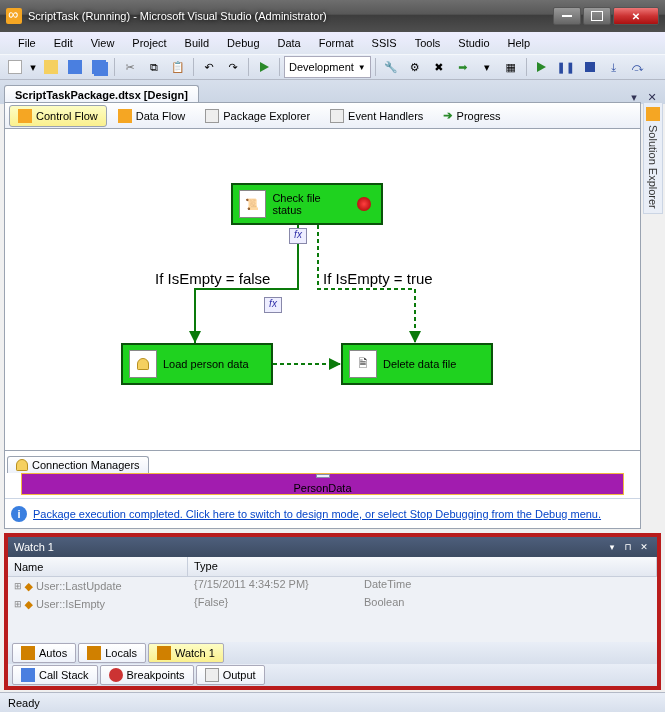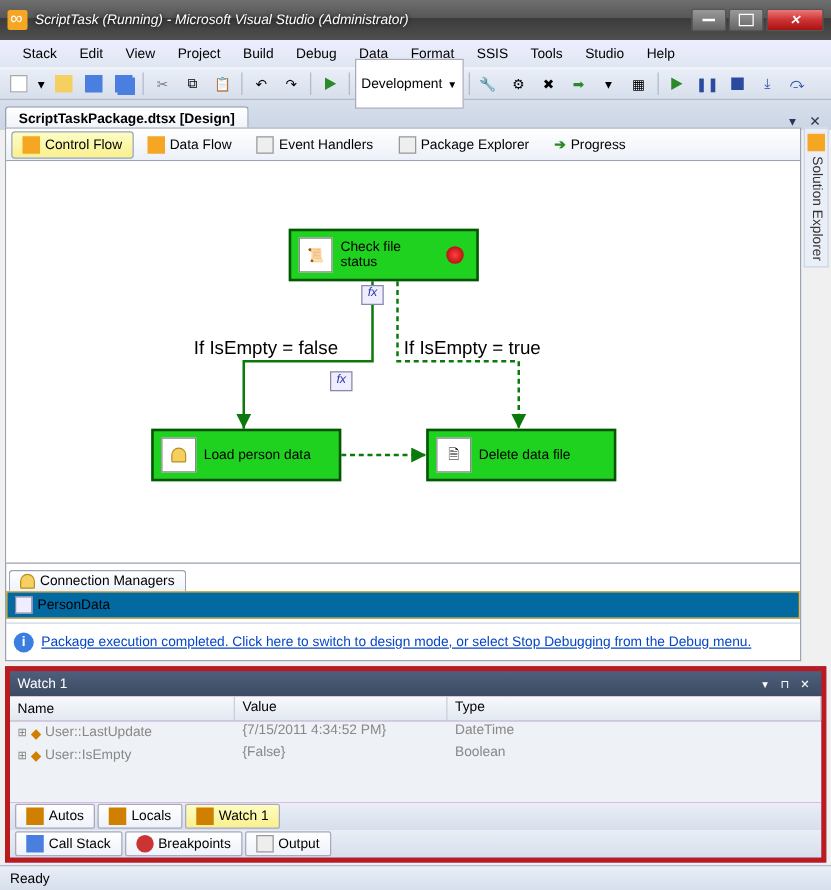--- a/index.html
+++ b/index.html
@@ -1,38 +1,38 @@
 <!DOCTYPE html>
 <html><head>
 <meta charset="utf-8">
 <style>
 * { box-sizing: border-box; margin: 0; padding: 0; font-family: "Segoe UI", Tahoma, sans-serif; font-size: 11px; }
 body { background: #f0f0f0; width: 665px; height: 712px; overflow: hidden; user-select: none; }
 
 
-.titlebar { height: 30px; background: linear-gradient(#6e6e6e, #575757 45%, #3c3c3c 46%, #4f4f4f); display: flex; align-items: center; padding: 16px 6px; color: #fff; font-style: italic; }
+.titlebar { height: 30px; background: linear-gradient(#6e6e6e, #575757 45%, #3c3c3c 46%, #4f4f4f); display: flex; align-items: center; padding: 16px 6px; color: #fff; }
 .titlebar .vsicon { width: 16px; height: 16px; background: #f5a623; border-radius: 2px; margin-right: 6px; position: relative; }
 .titlebar .vsicon:before { content: "∞"; color: #fff; font-size: 14px; position: absolute; top: -2px; left: 2px; }
 .titlebar .title { flex: 1; text-shadow: 0 0 4px #000; }
 .win-btns { display: flex; gap: 2px; }
 .win-btn { width: 28px; height: 18px; border: 1px solid #555; background: linear-gradient(#999,#666); border-radius: 2px; display: flex; align-items: center; justify-content: center; color: #fff; font-size: 10px; }
 .win-btn.close { width: 46px; background: linear-gradient(#e77,#c33 50%, #a11); }
 .win-btn.min:before{content:"";width:10px;height:2px;background:#fff;}
 .win-btn.max:before{content:"";width:10px;height:8px;border:1px solid #fff;}
 .win-btn.close:before{content:"✕";font-weight:bold;}
 
 
 .menubar { height: 22px; display: flex; align-items: center; padding: 0 10px; gap: 2px; background: linear-gradient(#eef,#dfe6f1); }
 .menubar span { padding: 2px 8px; }
 
 
 .toolbar { height: 26px; display: flex; align-items: center; padding: 0 4px; gap: 2px; background: linear-gradient(#e9eef7,#d7dfec); border-top: 1px solid #f5f8fc; border-bottom: 1px solid #b3b9c6; }
 .tb-btn { width: 22px; height: 22px; display: flex; align-items: center; justify-content: center; border-radius: 2px; }
 .tb-sep { width: 1px; height: 18px; background: #b3b9c6; margin: 0 2px; }
-.tb-dd { display:flex; align-items:center; height:40px; padding:0 4px; border:1px solid #aab; background:#fff; }
+.tb-dd { display:flex; align-items:center; height:22px; padding:0 4px; border:1px solid #aab; background:#fff; }
 .tb-dd .arr{font-size:8px;margin-left:4px;}
 
 
 .doctab-row { height: 24px; display:flex; align-items:end; background: linear-gradient(#d7dfec,#cbd5e4); padding-left: 4px; padding-right: 6px; gap:4px;}
 .doctab { background: linear-gradient(#fff,#eef2fa); border:1px solid #9aa3b1; border-bottom:none; padding: 3px 10px; border-radius: 3px 3px 0 0; font-weight:bold; }
 .doctab-row .spacer{flex:1;}
 .doctab-row .ctl{width:14px;height:14px;display:flex;align-items:center;justify-content:center;color:#335;}
 
 
 .main { position:absolute; top:102px; left:4px; right:24px; bottom:183px; border:1px solid #9aa3b1; background:#fff; }
@@ -52,21 +52,21 @@
 .task3{left:336px;top:214px;width:152px;height:42px;}
 .redled{width:14px;height:14px;border-radius:50%;background:radial-gradient(#ff4040,#a00000);margin-left:auto;}
 .fx{position:absolute;width:18px;height:16px;background:#eef;border:1px solid #88a;font-style:italic;color:#33a;font-size:10px;text-align:center;}
 
 svg.overlay { position:absolute; top:0; left:0; width:100%; height:100%; pointer-events:none; }
 .lbl { position:absolute; font-size:15px; color:#000; }
 
 .connmgr { position:absolute; left:0; right:0; bottom:32px; height:46px; border-top:1px solid #9aa3b1; }
 .connmgr .hdrrow{height:22px;display:flex;align-items:end;padding-left:2px;}
 .connmgr .hdrtab{background:linear-gradient(#fff,#eef2fa);border:1px solid #9aa3b1;border-bottom:none;padding:2px 8px;border-radius:3px 3px 0 0;display:flex;align-items:center;gap:4px;}
-.connmgr .body{border:1px solid #f0b840;background:#0369a1;height:22px;display:flex;align-items:center;padding:0 6px;gap:4px;margin:0 0;}
+.connmgr .body{border:1px solid #f0b840;background:#a21caf;height:22px;display:flex;align-items:center;padding:0 6px;gap:4px;margin:0 16px;flex-direction:column;}
 
 .infobar { position:absolute; left:0; right:0; bottom:0; height:30px; border-top:1px solid #cbd5e4; display:flex; align-items:center; padding:0 6px; gap:6px; }
 .infobar .ii{width:16px;height:16px;border-radius:50%;background:#3a7fe0;color:#fff;text-align:center;line-height:16px;font-weight:bold;}
 .infobar a{color:#0645c8;text-decoration:underline;}
 
 
 .watch { position:absolute; left:4px; right:4px; bottom:22px; top:533px; border:4px solid #b91c1c; background:#a21caf; display:flex; flex-direction:column; }
 .watch .whdr{height:20px;background:linear-gradient(#4e5f7c,#3c4b62);color:#fff;display:flex;align-items:center;padding:0 6px;}
 .watch .whdr .sp{flex:1;}
 .watch .wctl{width:14px;height:14px;margin-left:2px;display:flex;align-items:center;justify-content:center;font-size:9px;}
@@ -104,21 +104,21 @@
   <div class="vsicon"></div>
   <div class="title">ScriptTask (Running) - Microsoft Visual Studio (Administrator)</div>
   <div class="win-btns">
     <div class="win-btn min"></div>
     <div class="win-btn max"></div>
     <div class="win-btn close"></div>
   </div>
 </div>
 
 <div class="menubar">
-  <span>Stack</span>
+  <span>File</span>
   <span>Edit</span>
   <span>View</span>
   <span>Project</span>
   <span>Build</span>
   <span>Debug</span>
   <span>Data</span>
   <span>Format</span>
   <span>SSIS</span>
   <span>Tools</span>
   <span>Studio</span>
@@ -191,25 +191,25 @@
     <div class="subtab active">
         <div class="ic" style="background:#f5a623;"></div>
         <span>Control Flow</span>
       </div>
     <div class="subtab">
         <div class="ic" style="background:#f5a623;"></div>
         <span>Data Flow</span>
       </div>
     <div class="subtab">
         <div class="ic" style="background:#eee;border:1px solid #999;"></div>
-        <span>Event Handlers</span>
+        <span>Package Explorer</span>
       </div>
     <div class="subtab">
         <div class="ic" style="background:#eee;border:1px solid #999;"></div>
-        <span>Package Explorer</span>
+        <span>Event Handlers</span>
       </div>
     <div class="subtab">
         <span class="g-arrow">➔</span>
         <span>Progress</span>
       </div>
   </div>
 
   <div class="canvas">
     <svg class="overlay">
       <defs>
@@ -268,21 +268,20 @@
 <div class="watch">
   <div class="whdr">
     <span>Watch 1</span>
     <div class="sp"></div>
     <div class="wctl">▾</div>
     <div class="wctl">⊓</div>
     <div class="wctl">✕</div>
   </div>
   <div class="cols">
     <div class="c1">Name</div>
-    <div class="c2">Value</div>
     <div class="c3">Type</div>
   </div>
   <div class="body">
     <div class="row">
       <div class="c1">
           <span class="exp">⊞</span>
           <span style="color:#d08000;">◆</span>
           <span>User::LastUpdate</span>
         </div>
       <div class="c2">{7/15/2011 4:34:52 PM}</div>

